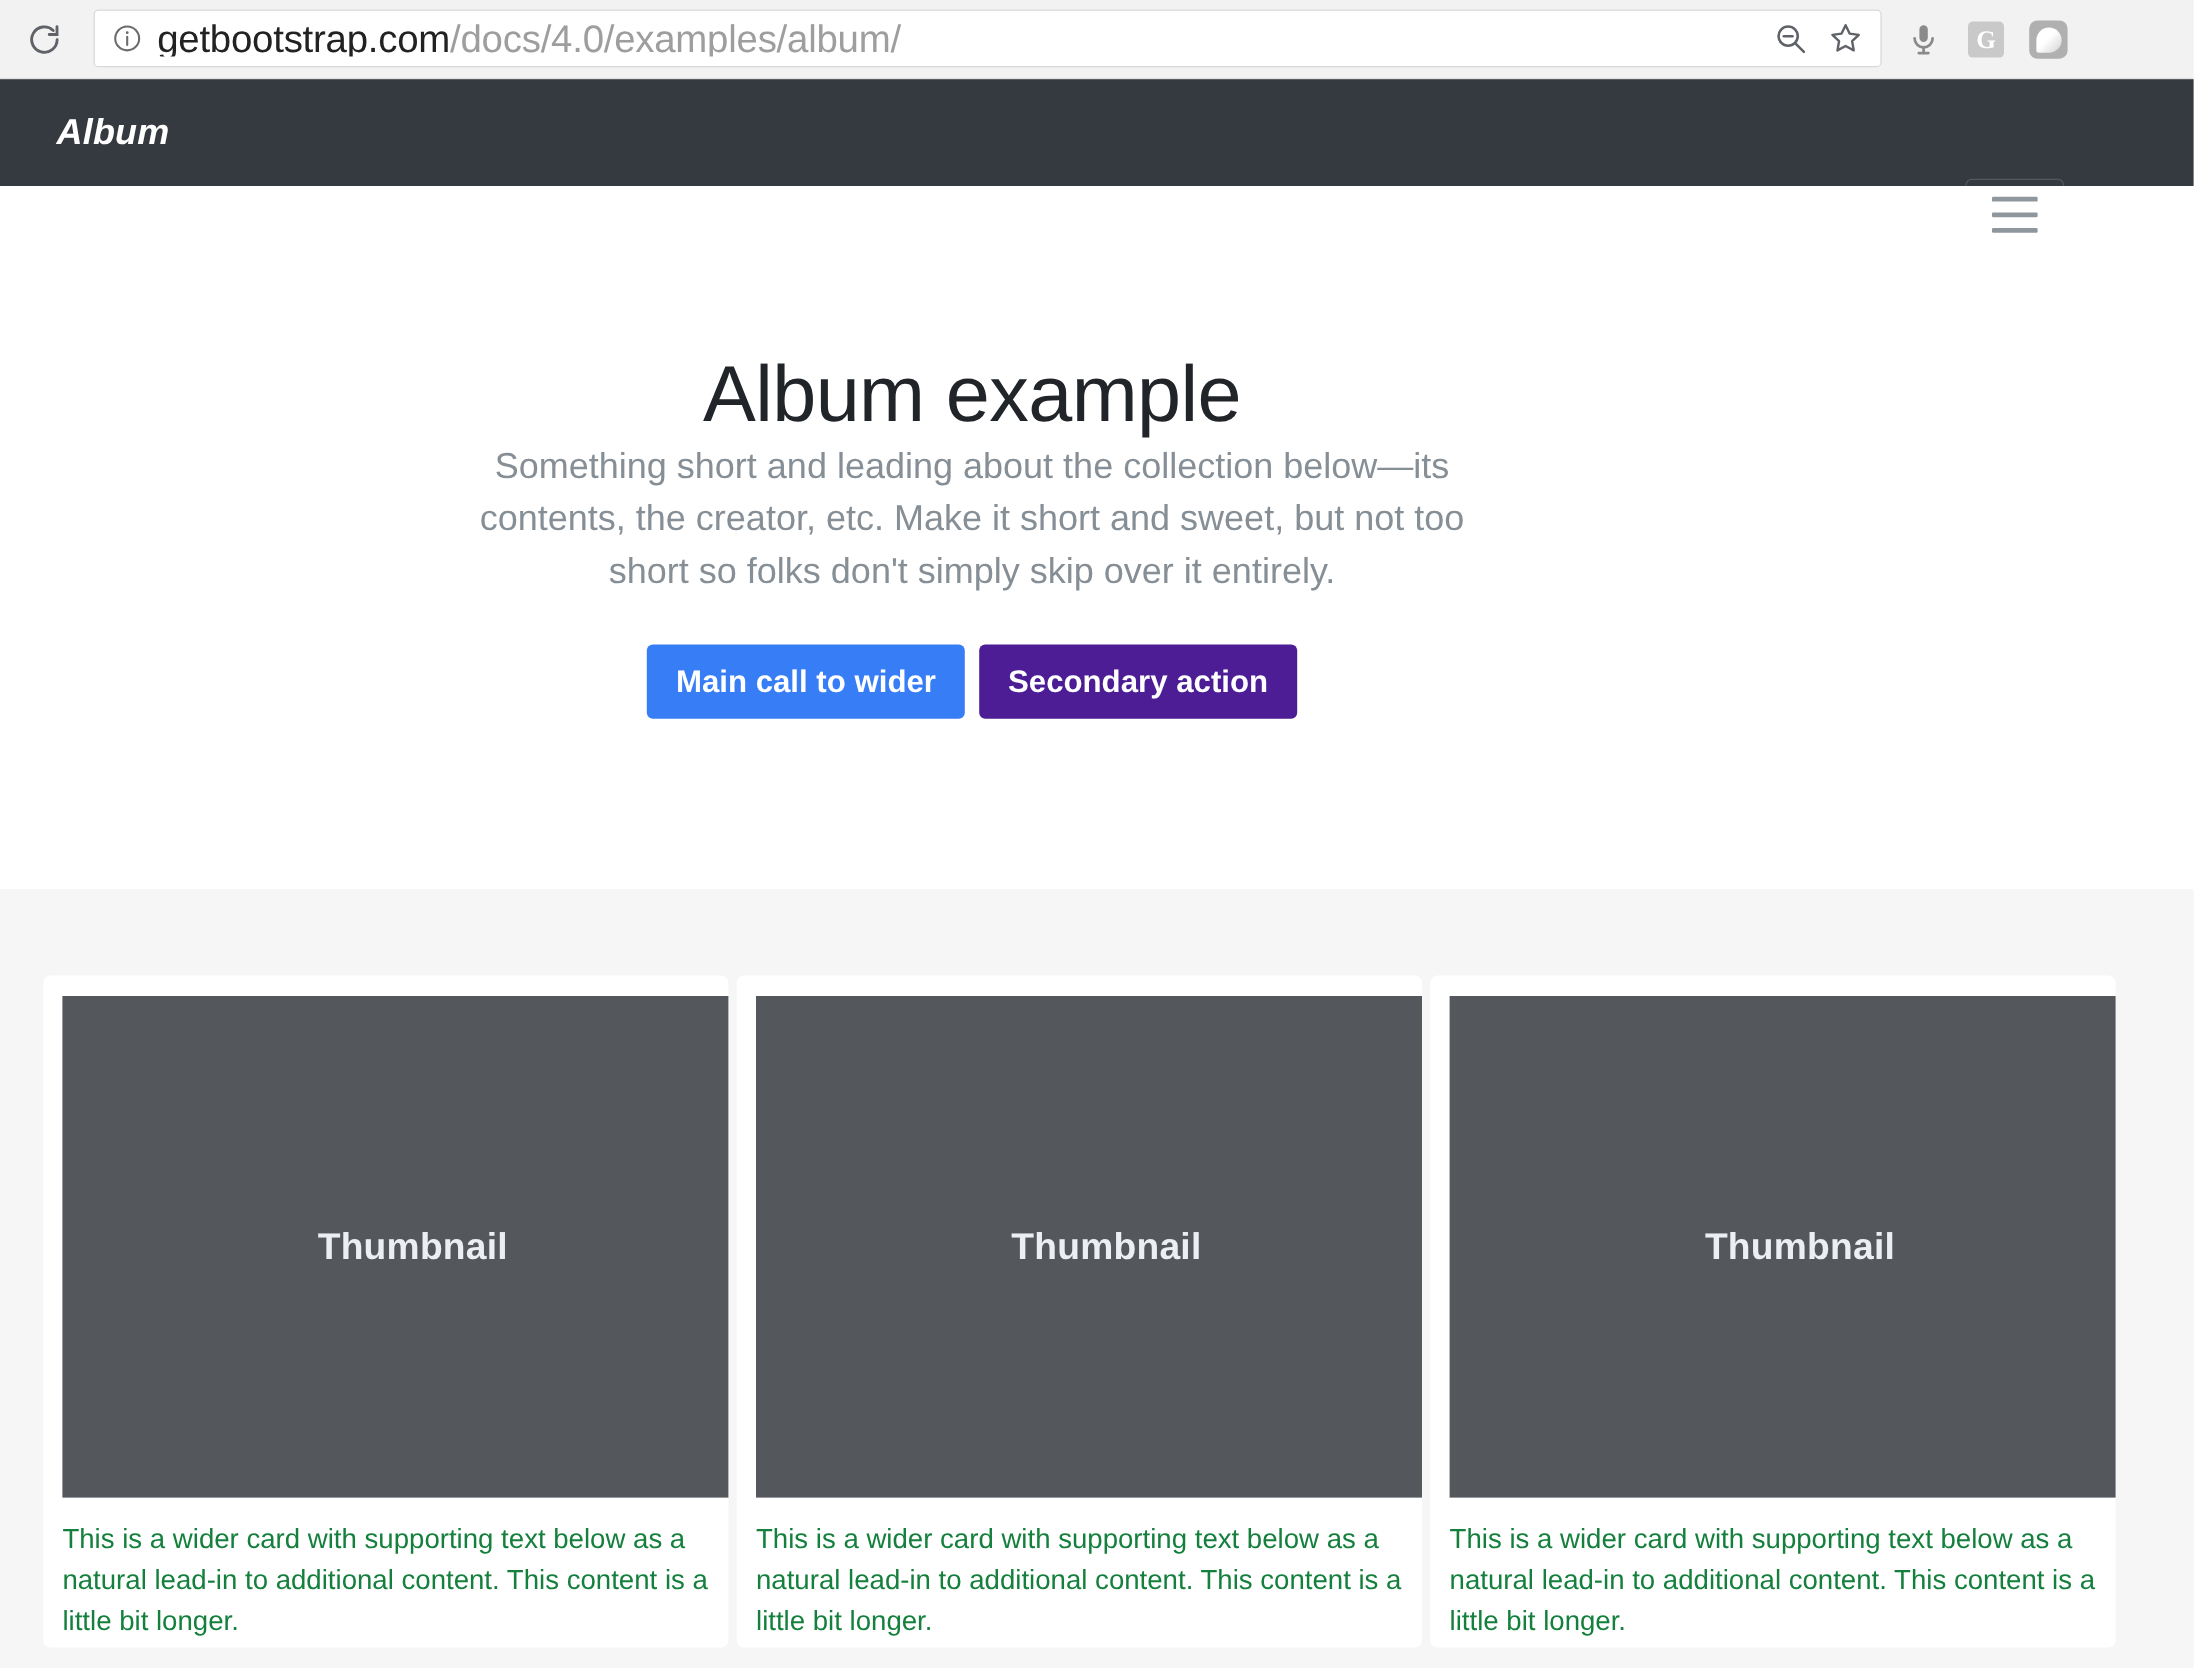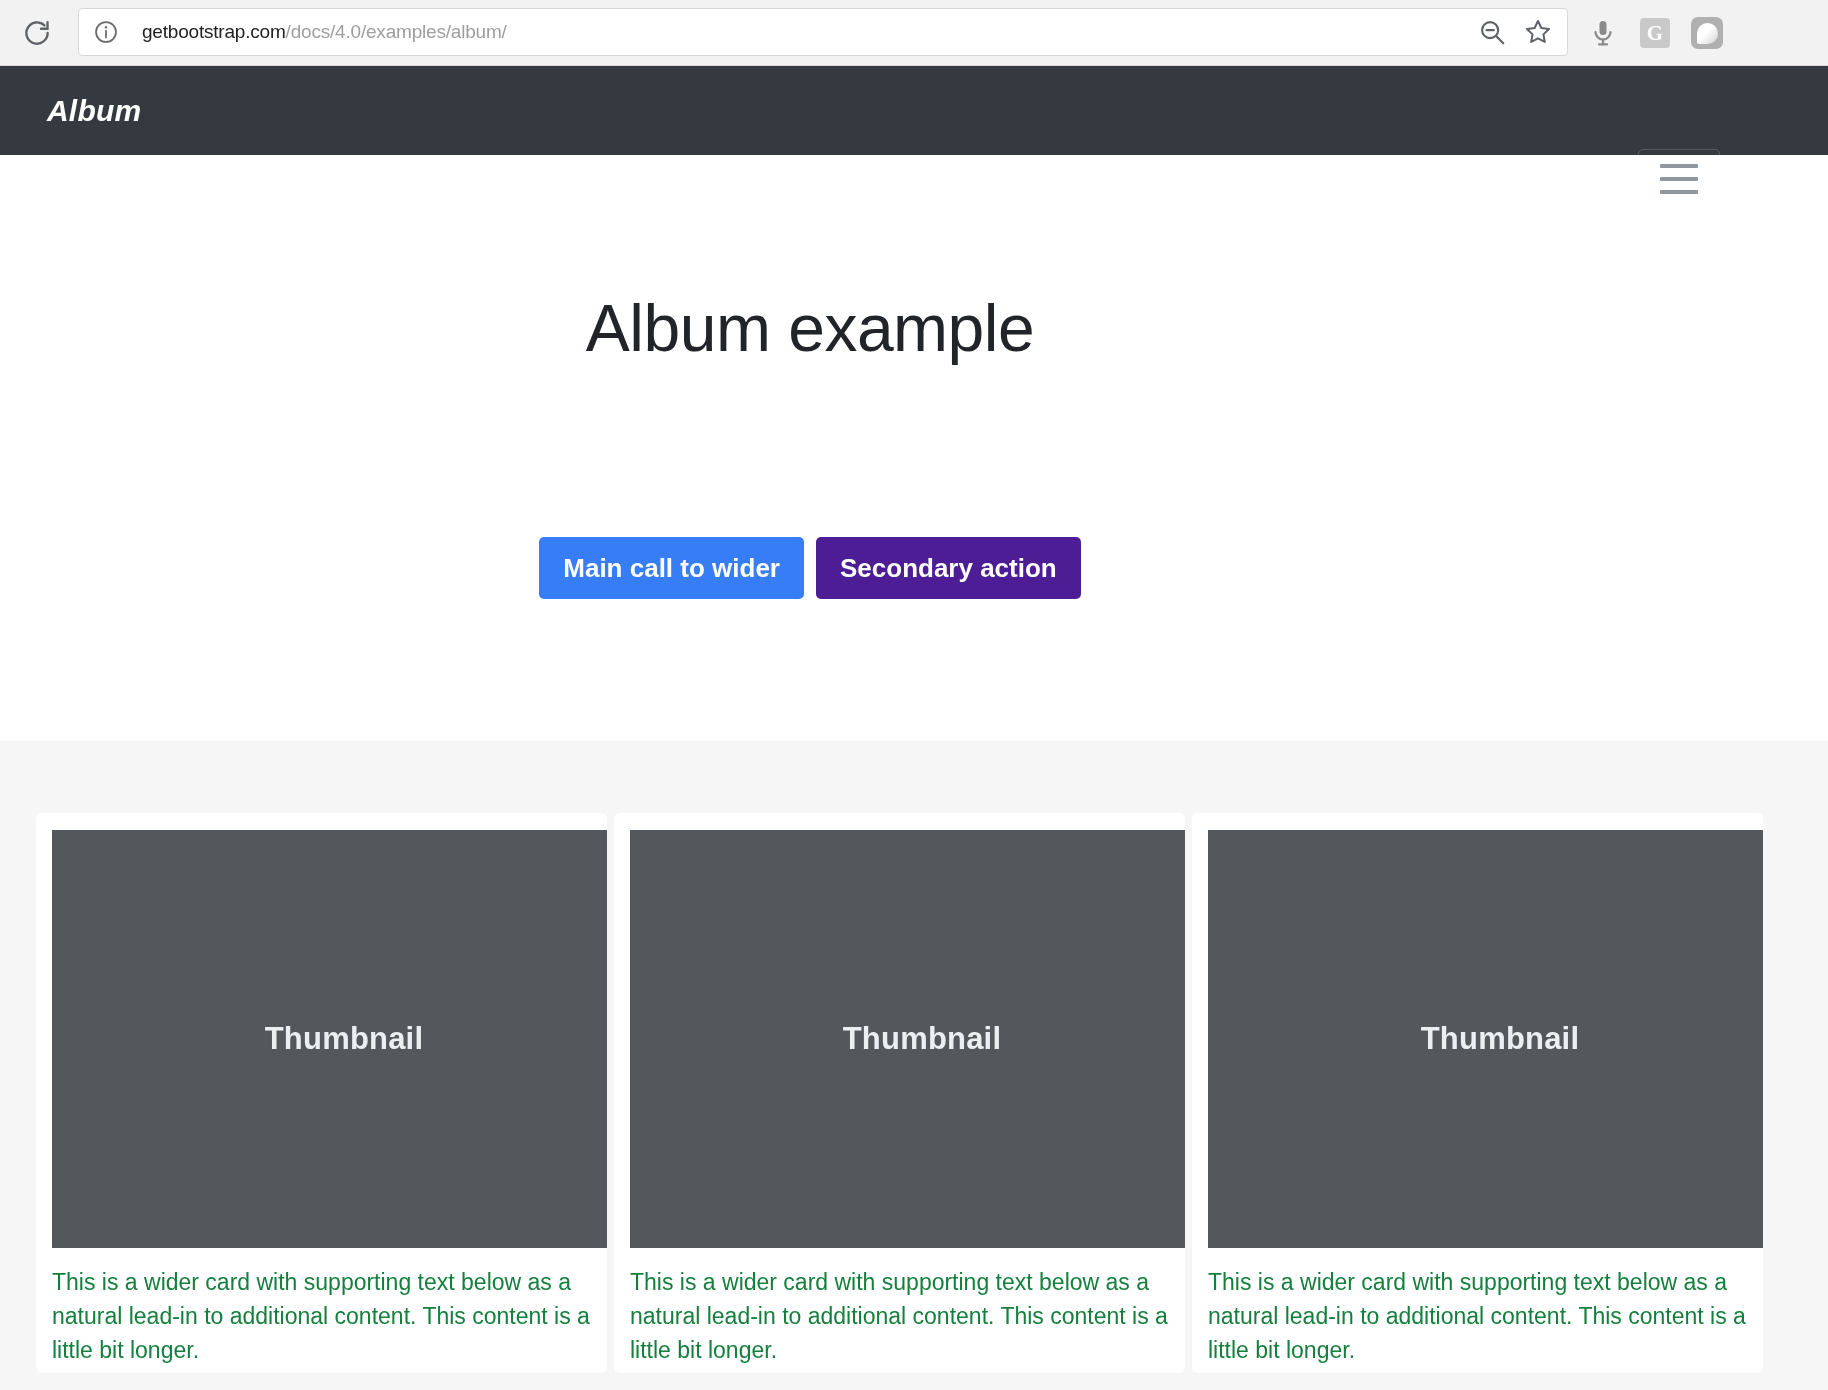--- a/index.html
+++ b/index.html
@@ -36,27 +36,26 @@
     width: 1490px; height: 48px;
     background: #ffffff;
     border: 1px solid #d8d8d8;
     border-radius: 4px;
     display: flex;
     align-items: center;
     padding: 0 10px 0 14px;
   }
   .info-icon { width: 26px; height: 26px; flex: 0 0 26px; margin-right: 12px; }
   .url-text {
-    font-size: 19px;
+    font-size: 32px;
     letter-spacing: -0.2px;
     white-space: nowrap;
     overflow: hidden;
     color: #9b9b9b;
     line-height: 30px;
-    margin-left: 11px;
   }
   .url-host { color: #222222; }
   .url-path { color: #9e9e9e; }
 
   .omni-actions {
     position: absolute;
     right: 14px; top: 0; bottom: 0;
     display: flex; align-items: center; gap: 16px;
   }
   .omni-icon { width: 30px; height: 30px; cursor: pointer; display:block; }
@@ -291,20 +290,21 @@
   <a class="navbar-brand">Album</a>
   <button class="navbar-toggler">
     <span class="toggler-bar"></span>
     <span class="toggler-bar"></span>
     <span class="toggler-bar"></span>
   </button>
 </div>
 
 <div class="jumbotron">
   <h1 class="hero-title">Album example</h1>
+  <p class="hero-lead">Something short and leading about the collection below—its contents, the creator, etc. Make it short and sweet, but not too short so folks don't simply skip over it entirely.</p>
   <div class="hero-actions">
     <button class="btn btn-primary">Main call to wider</button>
     <button class="btn btn-secondary">Secondary action</button>
   </div>
 </div>
 
 <div class="album">
   <div class="card-row">
 
     <div class="card">

